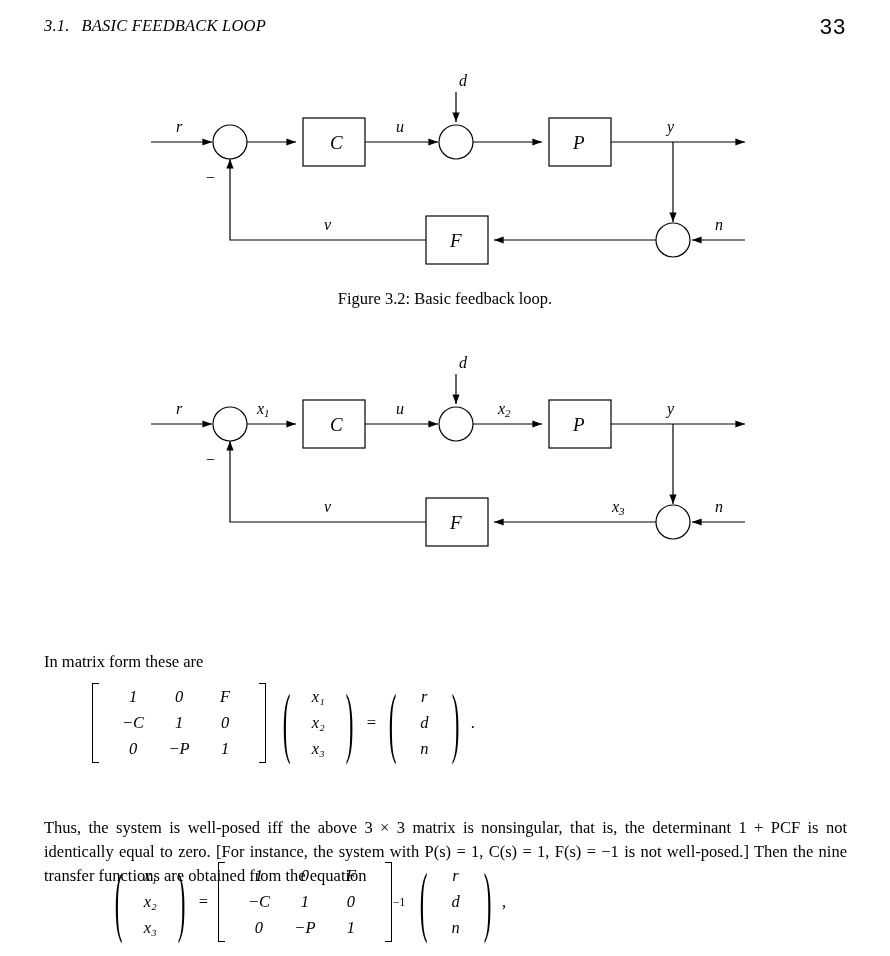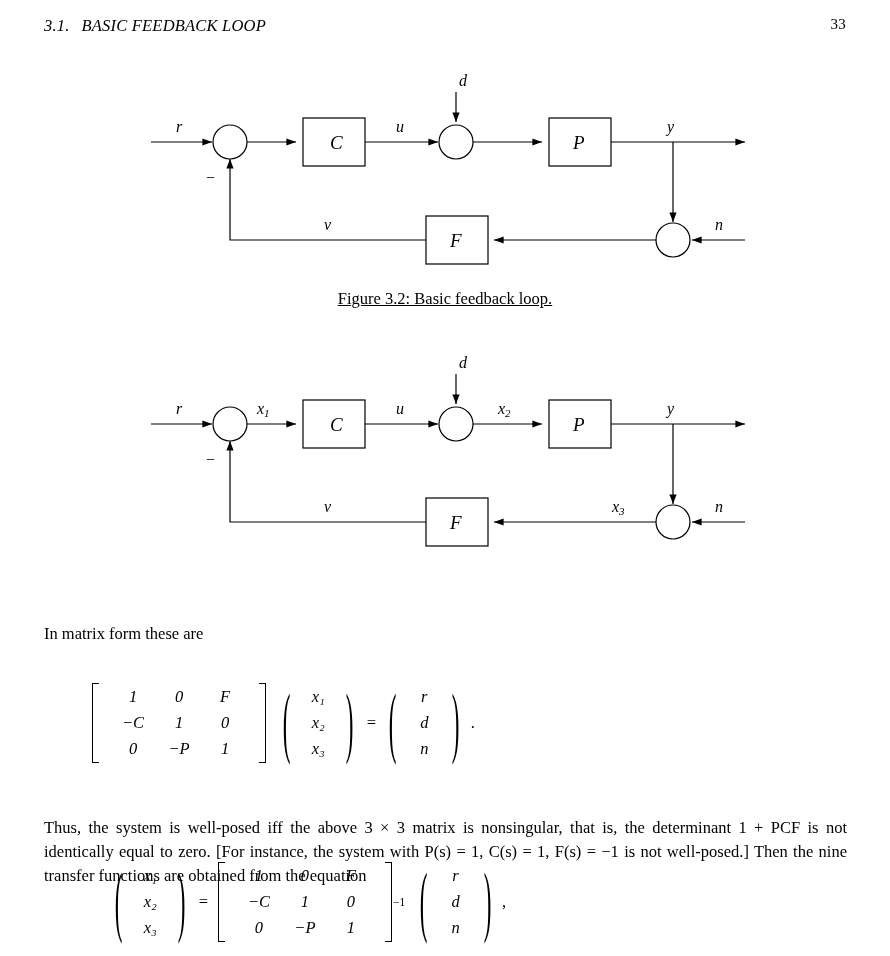--- a/index.html
+++ b/index.html
@@ -30,21 +30,22 @@
     font-style: italic;
     font-size: 16.5px;
     letter-spacing: 0.2px;
   }
   .header .sec-num { margin-right: 12px; }
   .pagenum {
     position: absolute;
     right: 0;
     top: 0;
     font-style: normal;
-    font-size: 15px;
+    font-size: 22px;
+    font-family: Liberation Mono, monospace;
   }
 
   
   .figure { position: absolute; left: 0; }
   .fig-svg { display: block; }
   .caption {
     position: absolute;
     width: 890px;
     text-align: center;
     font-size: 16.5px;
@@ -181,21 +182,21 @@
         <text x="667" y="72">y</text>
         <text x="715" y="170">n</text>
         <text x="324" y="170">v</text>
         <text x="330" y="89" font-size="19">C</text>
         <text x="573" y="89" font-size="19">P</text>
         <text x="450" y="187" font-size="19">F</text>
         <text x="206" y="123" font-style="normal" font-size="16">−</text>
       </g>
     </svg>
   </div>
-  <div class="caption" style="top:289px;text-decoration:underline;">Figure 3.2: Basic feedback loop.</div>
+  <div class="caption" style="top:289px;">Figure 3.2: Basic feedback loop.</div>
 
   <div class="figure" style="top:342px;">
     <svg class="fig-svg" width="890" height="230" viewBox="0 0 890 230">
       <g stroke="#000" stroke-width="1.2" fill="none">
         <line x1="151" y1="82" x2="212" y2="82" marker-end="url(#ah)"></line>
         <circle cx="230" cy="82" r="17" fill="#fff"></circle>
         <line x1="247" y1="82" x2="296" y2="82" marker-end="url(#ah)"></line>
         <rect x="303" y="58" width="62" height="48" fill="#fff"></rect>
         <line x1="365" y1="82" x2="438" y2="82" marker-end="url(#ah)"></line>
         <circle cx="456" cy="82" r="17" fill="#fff"></circle>
@@ -221,21 +222,21 @@
         <text x="573" y="89" font-size="19">P</text>
         <text x="450" y="187" font-size="19">F</text>
         <text x="206" y="123" font-style="normal" font-size="16">−</text>
         <text x="257" y="72">x<tspan font-size="11" dy="3">1</tspan></text>
         <text x="498" y="72">x<tspan font-size="11" dy="3">2</tspan></text>
         <text x="612" y="170">x<tspan font-size="11" dy="3">3</tspan></text>
       </g>
     </svg>
   </div>
 
-  <div class="para" style="top:622px;">In matrix form these are</div>
+  <div class="para" style="top:650px;">In matrix form these are</div>
 
   <div class="matheq" style="left:92px; top:683px;">
     <span class="bracket-matrix">
       <span class="brk sq-l">
           <span class="bot"></span>
         </span>
       <span class="mat-cells mat-3x3">
         <span class="cell">1</span>
         <span class="cell">0</span>
         <span class="cell">F</span>

